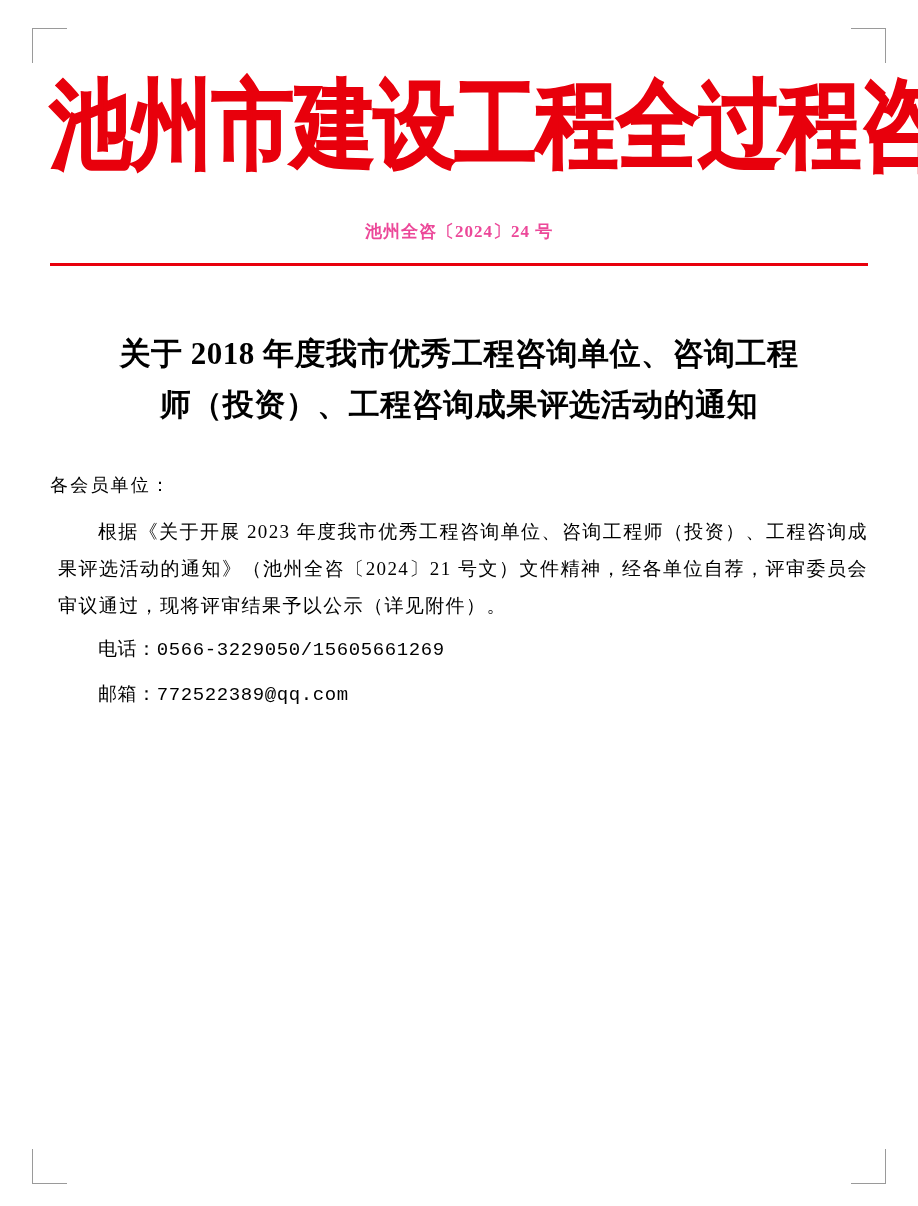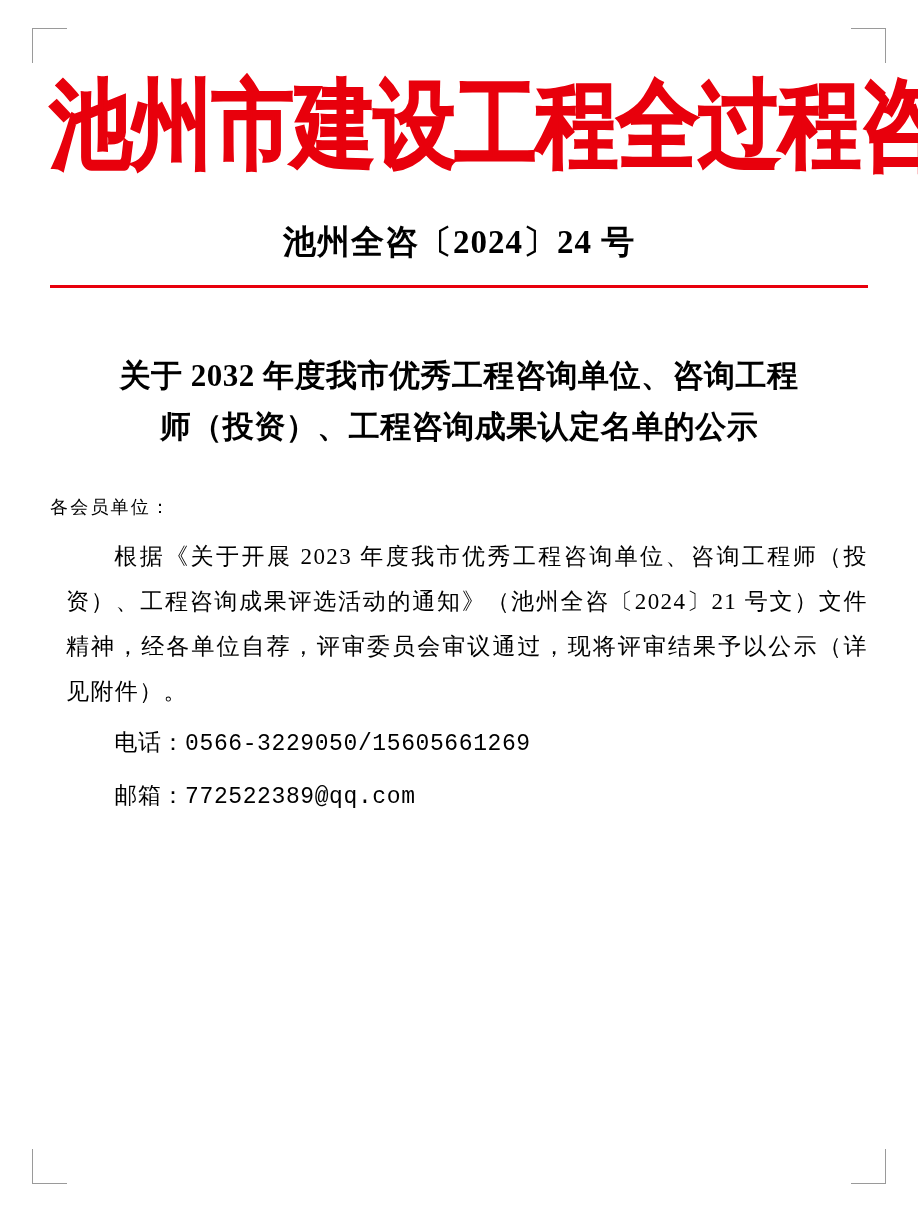--- a/index.html
+++ b/index.html
@@ -47,24 +47,24 @@
     line-height: 1.12;
     letter-spacing: -1px;
     margin: 32px 0 0 0;
     white-space: nowrap;
     transform: scaleY(1.18);
     transform-origin: center top;
     -webkit-text-stroke: 1.5px #e8000c;
   }
   .doc-number {
     margin-top: 56px;
-    font-size: 33px;
+    font-size: 17px;
     font-weight: bold;
     letter-spacing: 1px;
-    color: #000000;
+    color: #ec4899;
     font-family: "Liberation Serif", "DejaVu Serif", serif;
   }
   .red-rule {
     margin-top: 20px;
     height: 3px;
     background: #e8000c;
   }
 
   
   .title-block {
@@ -80,24 +80,24 @@
   }
 
   .salutation {
     margin-top: 42px;
     font-size: 18px;
     letter-spacing: 2.2px;
     line-height: 1.5;
   }
 
   p.para {
-    font-size: 23px;
+    font-size: 19px;
     line-height: 1.95;
     letter-spacing: 1.4px;
-    margin: 14px 0 0 16px;
+    margin: 14px 0 0 8px;
     text-indent: 2.1em;
     text-align: justify;
     text-justify: inter-ideograph;
   }
   p.para.tight {
     letter-spacing: 0.6px;
   }
   p.para.compact {
     margin-top: 8px;
     font-family: Liberation Mono, monospace;
@@ -113,22 +113,22 @@
 
 <div class="doc">
 
   <div class="letterhead">
     <div class="letterhead-title">池州市建设工程全过程咨询协会</div>
     <div class="doc-number">池州全咨〔2024〕24 号</div>
     <div class="red-rule"></div>
   </div>
 
   <div class="title-block">
-    <span class="line">关于 2032 年度我市优秀工程咨询单位、咨询工程</span>
-    <span class="line">师（投资）、工程咨询成果认定名单的公示</span>
+    <span class="line">关于 2018 年度我市优秀工程咨询单位、咨询工程</span>
+    <span class="line">师（投资）、工程咨询成果评选活动的通知</span>
   </div>
 
   <div class="salutation">各会员单位：</div>
 
   <p class="para">根据《关于开展 2023 年度我市优秀工程咨询单位、咨询工程师（投资）、工程咨询成果评选活动的通知》（池州全咨〔2024〕21 号文）文件精神，经各单位自荐，评审委员会审议通过，现将评审结果予以公示（详见附件）。</p>
   <p class="para tight compact">电话：0566-3229050/15605661269</p>
   <p class="para tight compact">邮箱：772522389@qq.com</p>
 
 </div>
 

